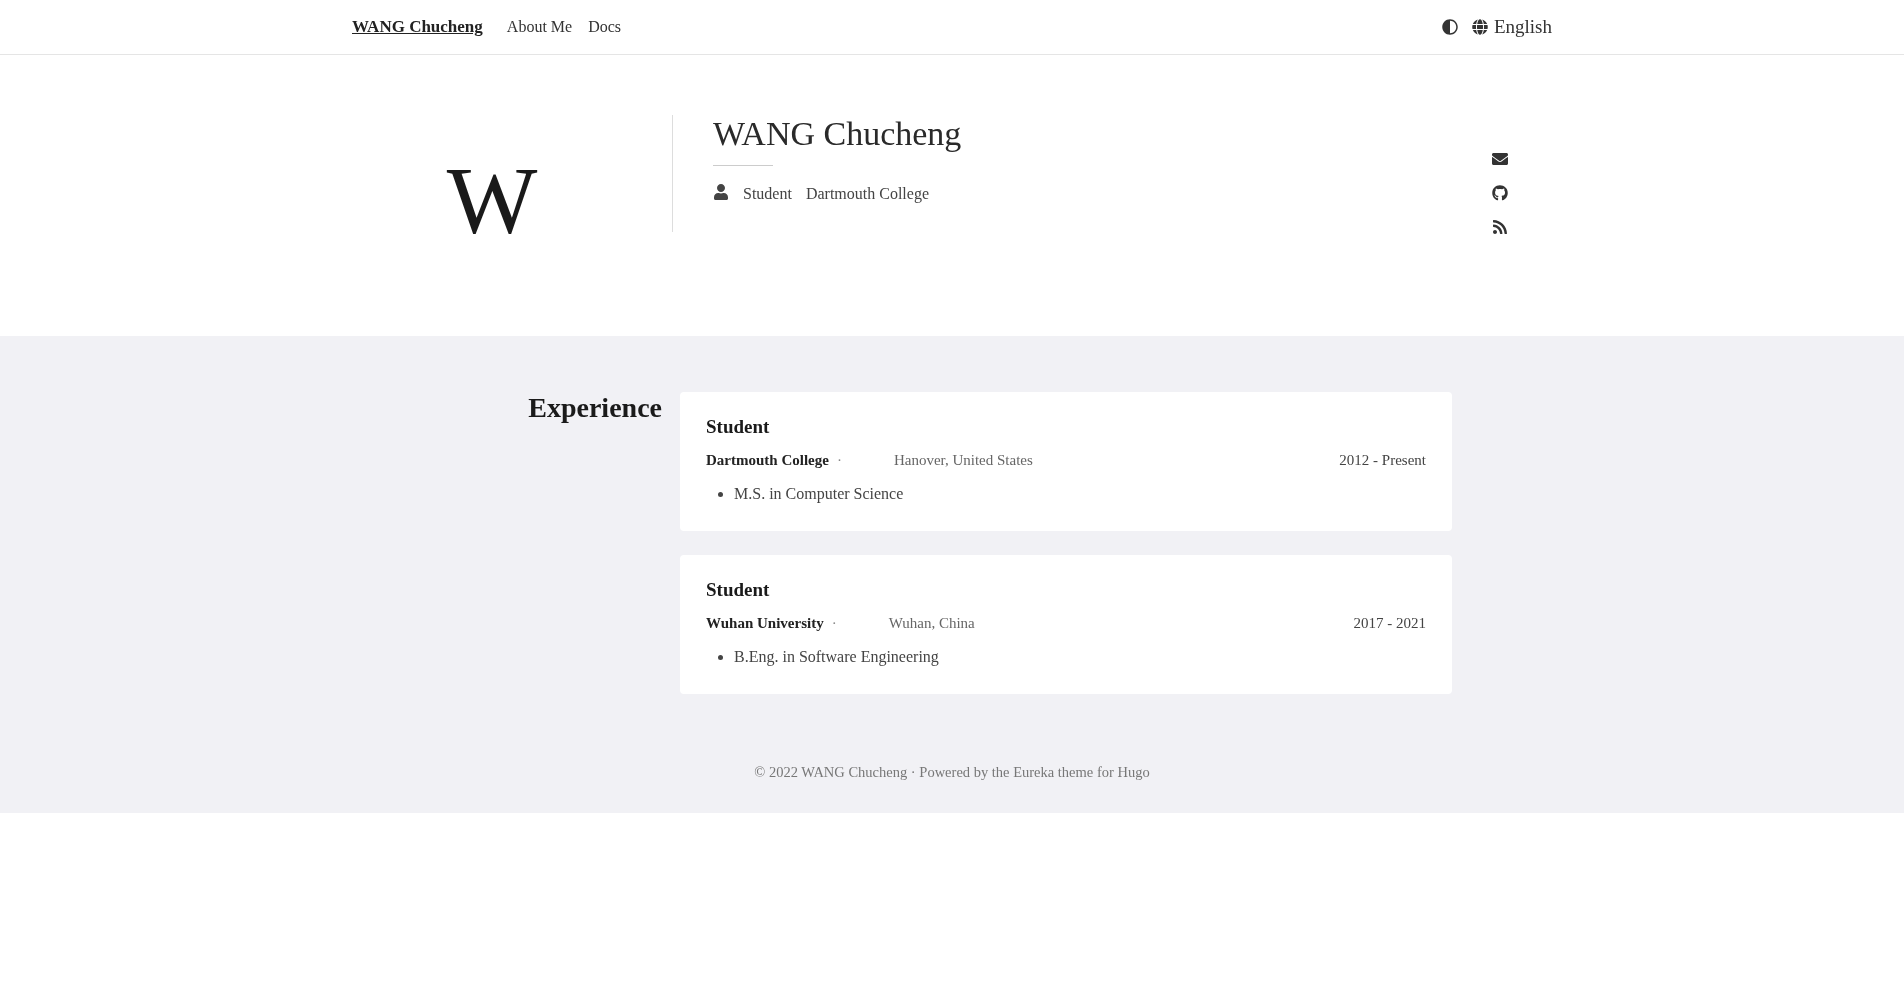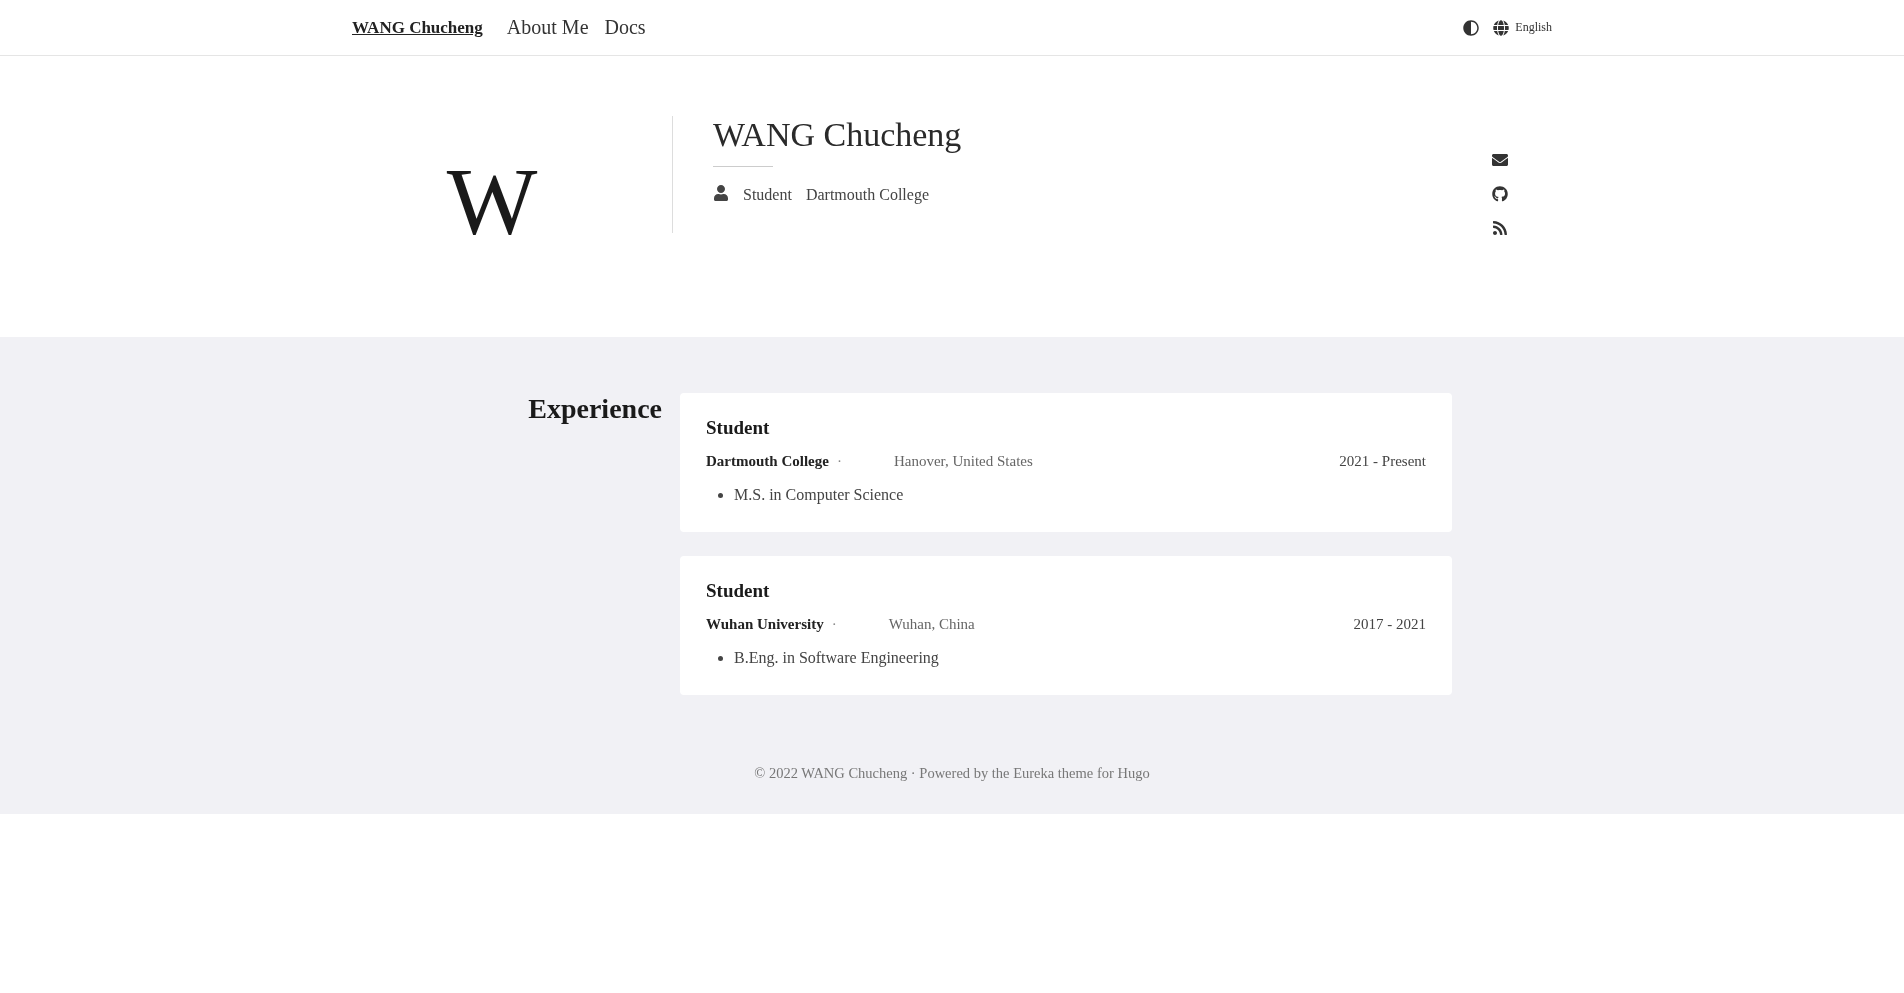--- a/index.html
+++ b/index.html
@@ -34,39 +34,39 @@
       font-size: 17px;
       color: #222;
     }
     .nav-links {
       display: flex;
       gap: 16px;
     }
     .nav-links a {
       color: #333;
       text-decoration: none;
-      font-size: 20px;
+      font-size: 16px;
     }
     .header-right {
       display: flex;
       align-items: center;
       gap: 14px;
     }
     .icon-btn {
       cursor: pointer;
       display: inline-flex;
       align-items: center;
       color: #333;
     }
     .lang-selector {
       display: flex;
       align-items: center;
       gap: 6px;
       cursor: pointer;
-      font-size: 12px;
+      font-size: 19px;
     }
     .intro-section {
       padding: 60px 20px 80px;
       max-width: 1240px;
       margin: 0 auto;
     }
     .intro-grid {
       display: grid;
       grid-template-columns: 280px 1fr 60px;
       gap: 40px;
@@ -280,21 +280,21 @@
     <h2 class="section-title">Experience</h2>
     <div class="cards" id="experience-cards">
         <div class="card">
     <div class="card-title">Student</div>
     <div class="card-meta">
       <div class="card-meta-left">
         <span class="org">Dartmouth College</span>
         <span class="dot">·</span>
         <span class="location">Hanover, United States</span>
       </div>
-      <span class="period">2021 - Present</span>
+      <span class="period">2012 - Present</span>
     </div>
     <ul>
             <li>M.S. in Computer Science</li>
           </ul>
   </div>
         <div class="card">
     <div class="card-title">Student</div>
     <div class="card-meta">
       <div class="card-meta-left">
         <span class="org">Wuhan University</span>

